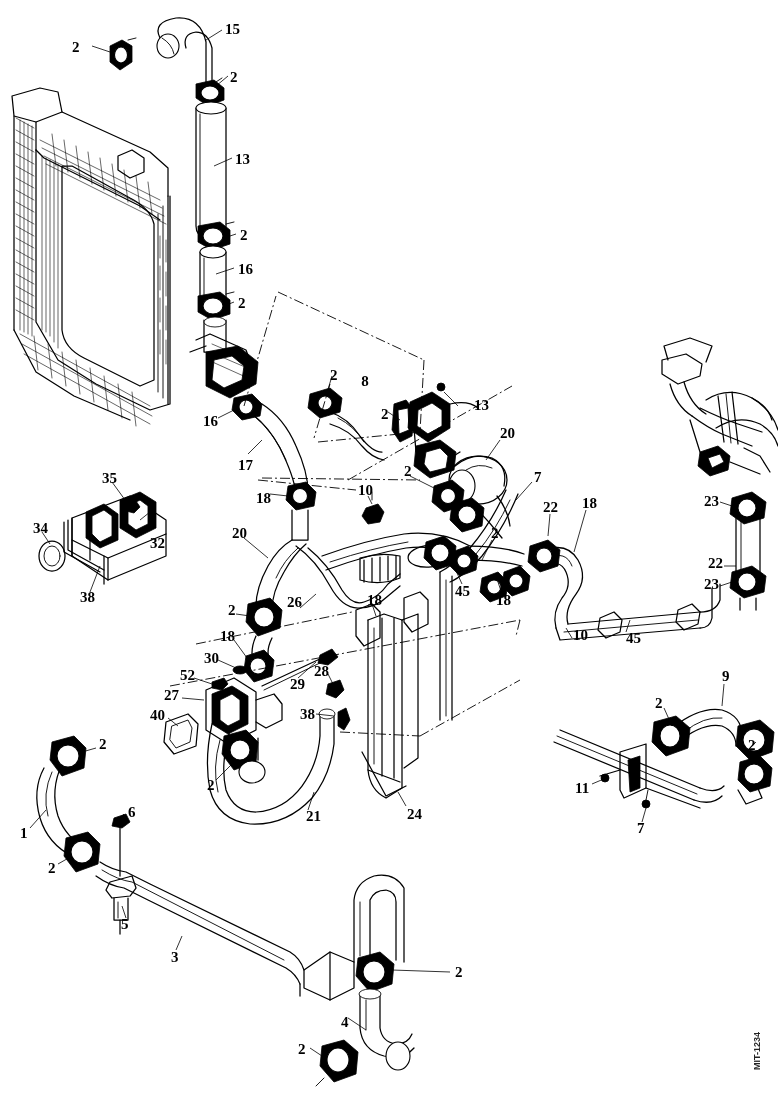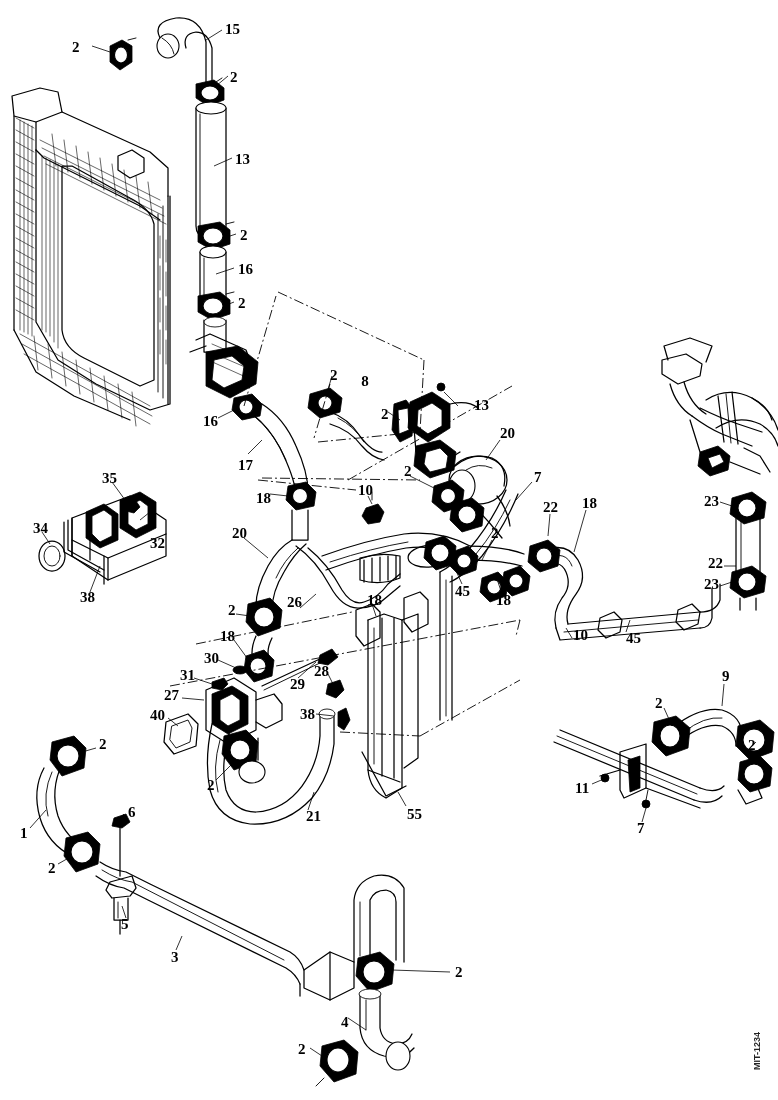--- a/index.html
+++ b/index.html
@@ -654,29 +654,29 @@
     <span class="callout" style="left:358px;top:483px;">10</span>
     <span class="callout" style="left:491px;top:526px;">2</span>
     <span class="callout" style="left:455px;top:584px;">45</span>
     <span class="callout" style="left:496px;top:593px;">18</span>
     <span class="callout" style="left:232px;top:526px;">20</span>
     <span class="callout" style="left:228px;top:603px;">2</span>
     <span class="callout" style="left:287px;top:595px;">26</span>
     <span class="callout" style="left:367px;top:593px;">18</span>
     <span class="callout" style="left:220px;top:629px;">18</span>
     <span class="callout" style="left:204px;top:651px;">30</span>
-    <span class="callout" style="left:180px;top:668px;">31</span>
+    <span class="callout" style="left:180px;top:668px;">52</span>
     <span class="callout" style="left:164px;top:688px;">27</span>
     <span class="callout" style="left:150px;top:708px;">40</span>
     <span class="callout" style="left:290px;top:677px;">29</span>
     <span class="callout" style="left:314px;top:664px;">28</span>
     <span class="callout" style="left:300px;top:707px;">38</span>
     <span class="callout" style="left:207px;top:778px;">2</span>
     <span class="callout" style="left:306px;top:809px;">21</span>
-    <span class="callout" style="left:407px;top:807px;">55</span>
+    <span class="callout" style="left:407px;top:807px;">24</span>
     <span class="callout" style="left:573px;top:628px;">10</span>
     <span class="callout" style="left:626px;top:631px;">45</span>
     <span class="callout" style="left:704px;top:494px;">23</span>
     <span class="callout" style="left:708px;top:556px;">22</span>
     <span class="callout" style="left:704px;top:577px;">23</span>
     <span class="callout" style="left:102px;top:471px;">35</span>
     <span class="callout" style="left:150px;top:501px;margin-top:35px;">32</span>
     <span class="callout" style="left:33px;top:521px;">34</span>
     <span class="callout" style="left:80px;top:590px;">38</span>
     <span class="callout" style="left:722px;top:669px;">9</span>

